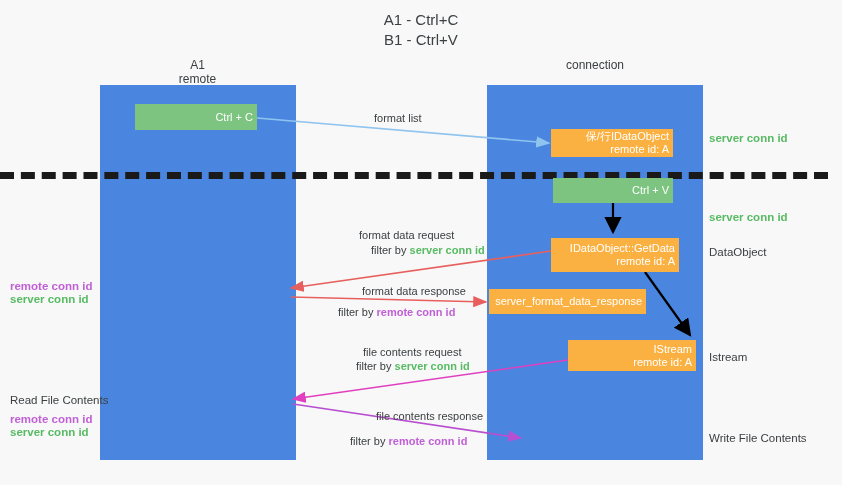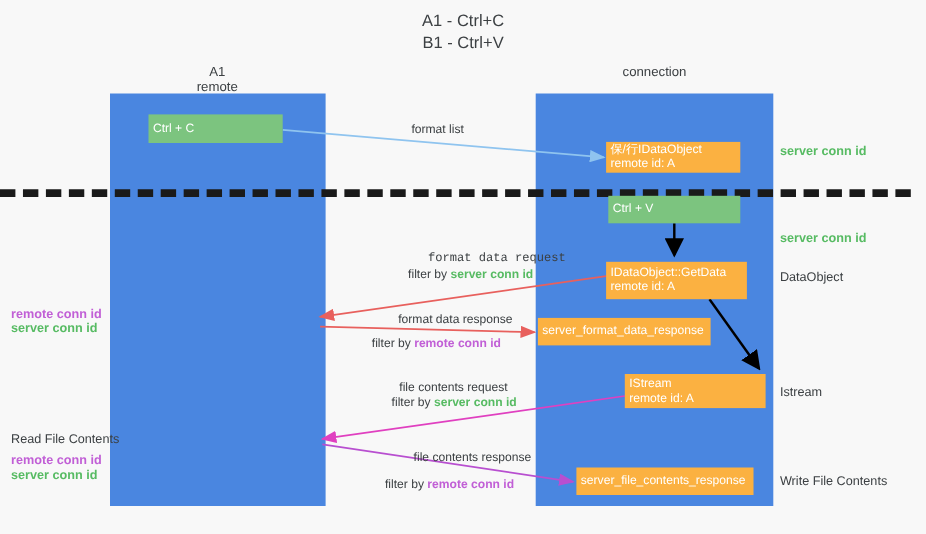--- a/index.html
+++ b/index.html
@@ -32,21 +32,21 @@
   }
   .lane {
     position: absolute;
     background: #4a86e0;
   }
   .box {
     position: absolute;
     box-sizing: border-box;
     display: flex;
     flex-direction: column;
-    align-items: flex-start;
+    align-items: flex-end;
     justify-content: center;
     color: #ffffff;
     font-size: 11px;
     line-height: 13px;
     text-align: center;
     padding: 2px 4px;
   }
   .box.green { background: #7cc47f; }
   .box.orange { background: #fbb141; }
   .box .l2 { font-size: 11px; }
@@ -158,40 +158,37 @@
   <div class="box orange" style="left:489px; top:289px; width:157px; height:25px;">
     <div>server_format_data_response</div>
   </div>
 
   <div class="box orange" style="left:568px; top:340px; width:128px; height:31px;">
     <div>IStream</div>
     <div class="l2">remote id: A</div>
   </div>
 
 
-  <div class="box orange" style="left:524px; top:425px; width:161px; height:25px;">
-    <div>server_file_contents_response</div>
-  </div>
 
   <div class="side-label green-txt" style="left:709px; top:131px;">server conn id</div>
   <div class="side-label green-txt" style="left:709px; top:210px;">server conn id</div>
   <div class="side-label plain-txt" style="left:709px; top:245px;">DataObject</div>
   <div class="side-label plain-txt" style="left:709px; top:350px;">Istream</div>
   <div class="side-label plain-txt" style="left:709px; top:431px;">Write File Contents</div>
 
   <div class="side-label purple-txt" style="left:10px; top:279px;">remote conn id</div>
   <div class="side-label green-txt" style="left:10px; top:292px;">server conn id</div>
 
   <div class="side-label plain-txt" style="left:10px; top:393px;">Read File Contents</div>
   <div class="side-label purple-txt" style="left:10px; top:412px;">remote conn id</div>
   <div class="side-label green-txt" style="left:10px; top:425px;">server conn id</div>
 
   <div class="edge-label" style="left:374px; top:111px;">format list</div>
 
-  <div class="edge-label" style="left:389px; top:228px;font-family:Liberation Mono, monospace;">format data request</div>
+  <div class="edge-label" style="left:359px; top:228px;">format data request</div>
   <div class="edge-label" style="left:371px; top:243px;">
     <span>filter by </span><span class="green-txt">server conn id</span>
   </div>
 
   <div class="edge-label" style="left:362px; top:284px;">format data response</div>
   <div class="edge-label" style="left:338px; top:305px;">
     <span>filter by </span><span class="purple-txt">remote conn id</span>
   </div>
 
   <div class="edge-label" style="left:363px; top:345px;">file contents request</div>

